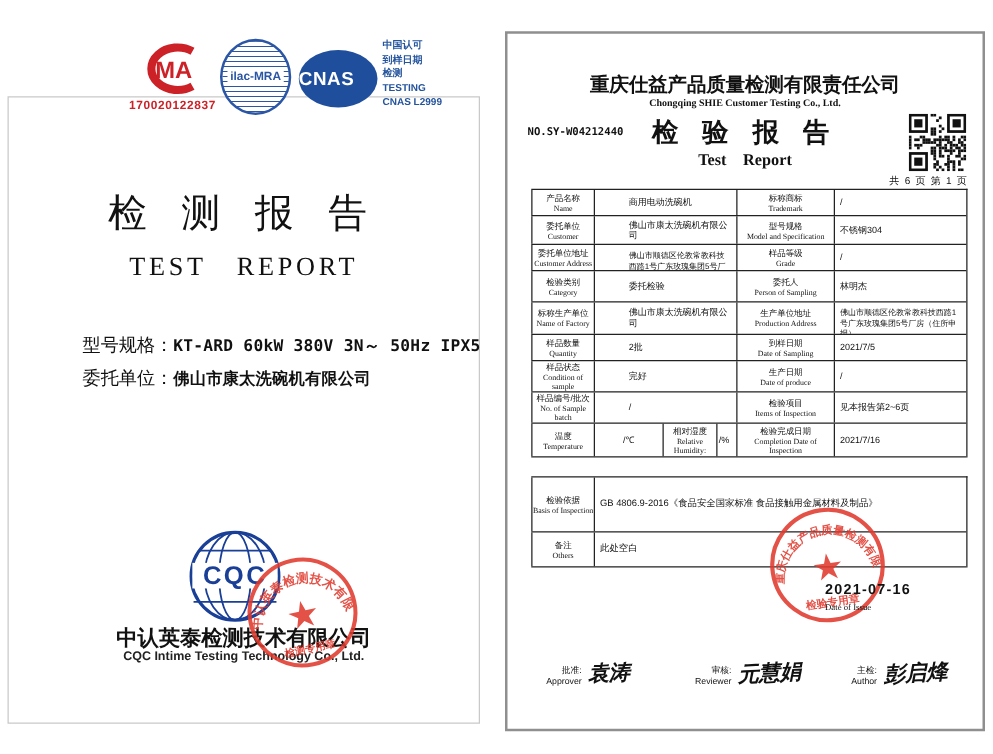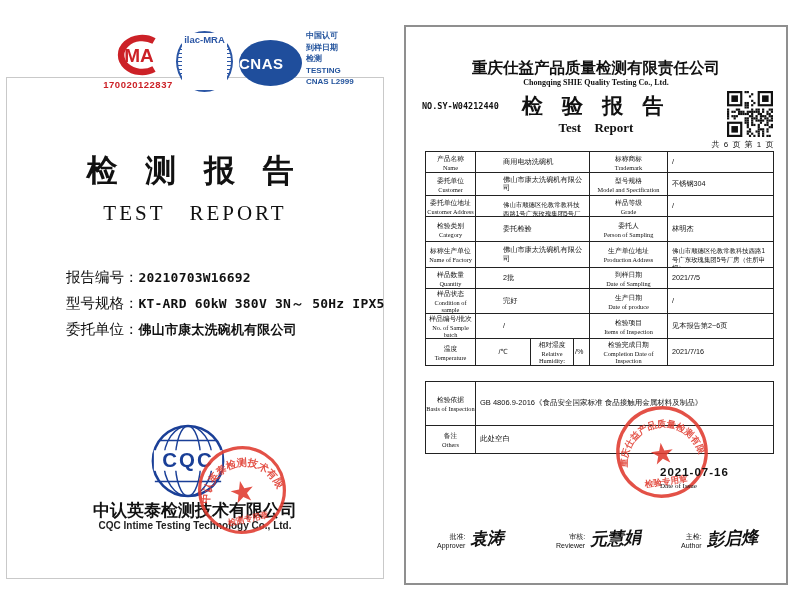--- a/index.html
+++ b/index.html
@@ -4,42 +4,42 @@
 <style>
   * { margin:0; padding:0; box-sizing:border-box; }
   html,body { width:794px; height:603px; background:#ffffff; overflow:hidden;
               font-family:"Liberation Sans", sans-serif; }
   .abs { position:absolute; }
 
   
   #left-page { left:6px; top:77px; width:378px; height:502px;
                background:#fff; border:1px solid #c9c9c9; }
   .lp-title-zh { left:6px; top:150px; width:378px; text-align:center;
-                 font-family:"Liberation Serif", serif; font-weight:bold;
+                 font-family:"Liberation Serif", serif; font-weight:normal;
                  font-size:31px; letter-spacing:10px; color:#111; }
   .lp-title-en { left:6px; top:201px; width:378px; text-align:center;
                  font-family:"Liberation Serif", serif; font-size:21px;
                  letter-spacing:3px; word-spacing:16px; color:#111; }
   .lp-fields { left:66px; top:264px; width:300px; }
   .lp-field { height:26px; line-height:26px; white-space:nowrap; }
   .lp-field .lab { font-family:"Liberation Serif", serif; font-size:14.5px; color:#111; }
   .lp-field .val { font-family:"DejaVu Sans Mono", monospace; font-weight:bold;
                    font-size:13px; color:#111; letter-spacing:0.2px; }
   .lp-company-zh { left:6px; top:499px; width:378px; text-align:center;
                    font-size:17px; font-weight:bold; color:#111; }
   .lp-company-en { left:6px; top:520px; width:378px; text-align:center;
                    font-size:10px; font-weight:bold; color:#222; }
 
   
   #cma-num { left:103px; top:79px; width:70px; text-align:center; color:#cc2127;
              font-weight:bold; font-size:9.5px; letter-spacing:0.5px; }
   #ilac-logo { left:176px; top:31px; width:57px; height:61px; border-radius:50%;
                border:2px solid #2b56a5; background:
                repeating-linear-gradient(180deg,#2b56a5 0 1px,#ffffff 1px 4px);
-               display:flex; justify-content:center; }
+               display:flex; align-items:center; justify-content:center; }
   #ilac-logo .band { background:#fff; padding:1px 2px; font-size:9.5px;
                      font-weight:bold; color:#2b56a5; }
   #cnas-logo { left:239px; top:40px; width:63px; height:46px; border-radius:50%;
                background:#1f4e9c; display:flex; align-items:center;
                justify-content:flex-start; color:#fff; font-weight:bold;
                font-size:15px; letter-spacing:0.5px; }
   #accred-text { left:306px; top:30px; width:66px; color:#24549d;
                  font-size:8px; font-weight:bold; line-height:11.5px; }
 
   
@@ -125,23 +125,20 @@
   <div>检测</div>
   <div>TESTING</div>
   <div>CNAS L2999</div>
 </div>
 
 <div class="abs lp-title-zh">检 测 报 告</div>
 <div class="abs lp-title-en">TEST REPORT</div>
 
 <div class="abs lp-fields">
   <div class="lp-field">
-    <span class="lab">报告编号：</span><span class="val">20210703W16692</span>
-  </div>
-  <div class="lp-field">
     <span class="lab">型号规格：</span><span class="val">KT-ARD 60kW 380V 3N～ 50Hz IPX5</span>
   </div>
   <div class="lp-field">
     <span class="lab">委托单位：</span><span class="val">佛山市康太洗碗机有限公司</span>
   </div>
 </div>
 
 <svg class="abs" style="left:149px;top:422px;width:78px;height:78px;" viewBox="0 0 80 80">
   <circle cx="40" cy="40" r="36" fill="none" stroke="#1a3f97" stroke-width="2.6"></circle>
   <ellipse cx="40" cy="40" rx="13" ry="36" fill="none" stroke="#1a3f97" stroke-width="1.5"></ellipse>
@@ -163,21 +160,21 @@
   <text fill="#e03a2e" font-size="11" font-weight="bold" font-family="Liberation Sans, sans-serif">
     <textPath href="#ringL" startOffset="4%">中认英泰检测技术有限公司</textPath>
   </text>
   <text x="50" y="63" text-anchor="middle" font-size="32" fill="#e03a2e">★</text>
   <text x="50" y="85" text-anchor="middle" font-size="9" font-weight="bold" fill="#e03a2e">检测专用章</text>
 </svg>
 
 <div id="right-page" class="abs"></div>
 
 <div class="abs rp-company-zh">重庆仕益产品质量检测有限责任公司</div>
-<div class="abs rp-company-en">Chongqing SHIE Quality Testing Co., Ltd.</div>
+<div class="abs rp-company-en">Chongqing SHIE Customer Testing Co., Ltd.</div>
 <div class="abs rp-no">NO.SY-W04212440</div>
 <div class="abs rp-title-zh">检 验 报 告</div>
 <div class="abs rp-title-en">Test Report</div>
 
 <svg id="qr-svg" class="abs" viewBox="0 0 42 42">
   <rect x="0" y="0" width="42" height="42" fill="#fff"></rect>
   <g fill="#111">
     <rect x="0" y="0" width="14" height="14"></rect>
       <rect x="28" y="0" width="14" height="14"></rect>
     <rect x="0" y="28" width="14" height="14"></rect>

